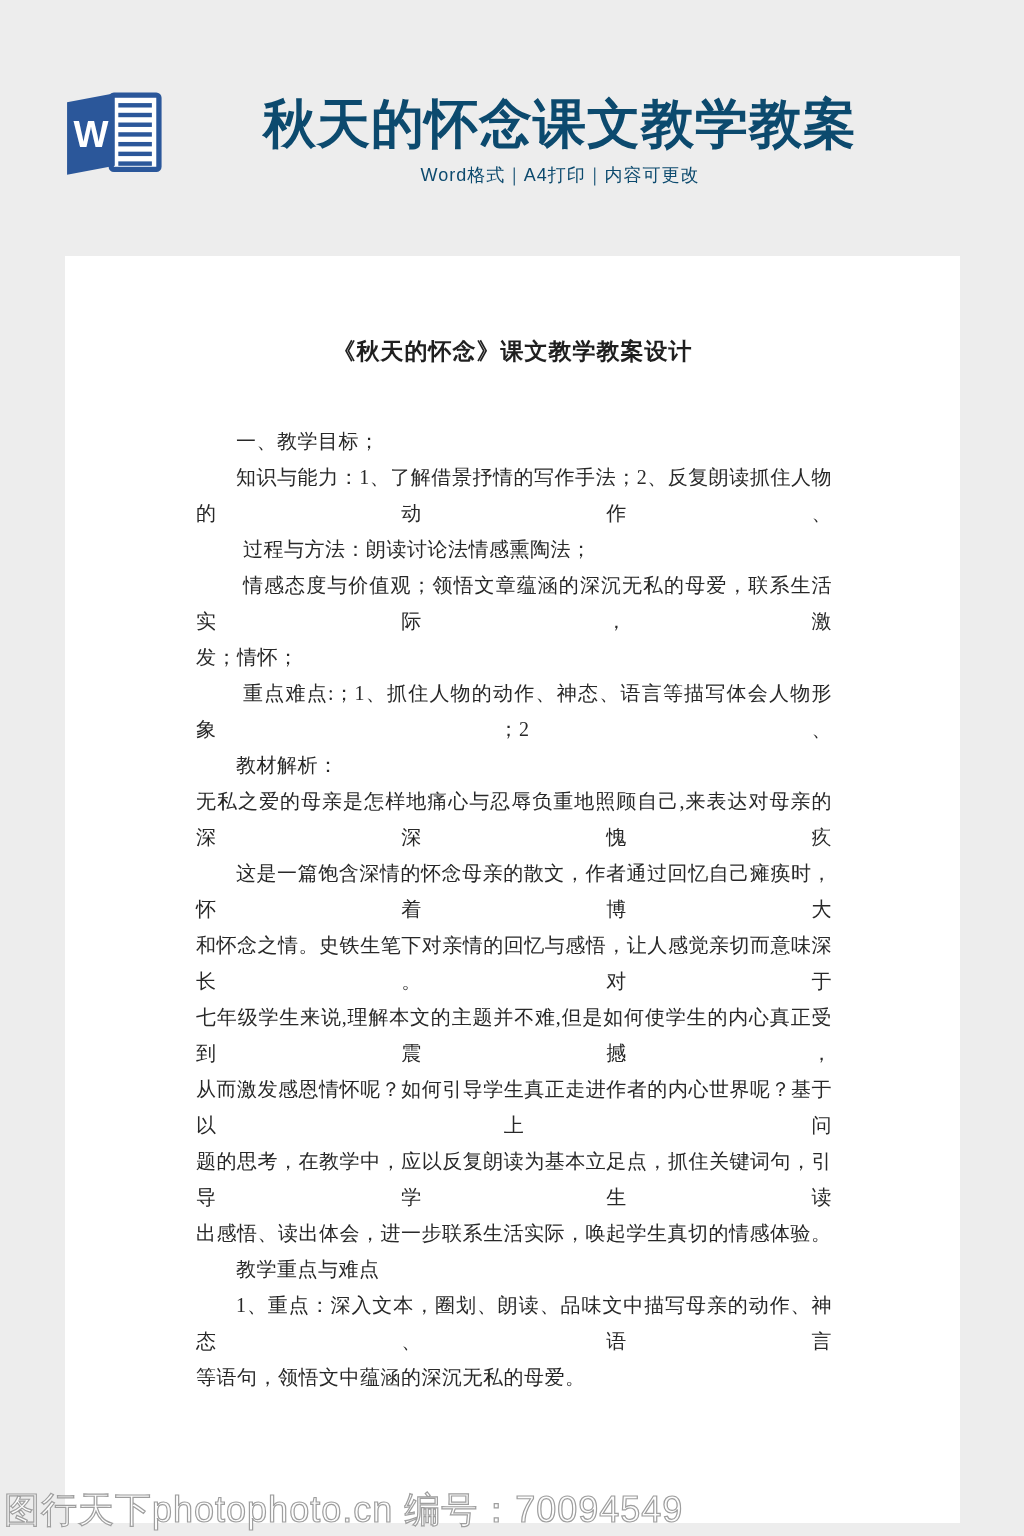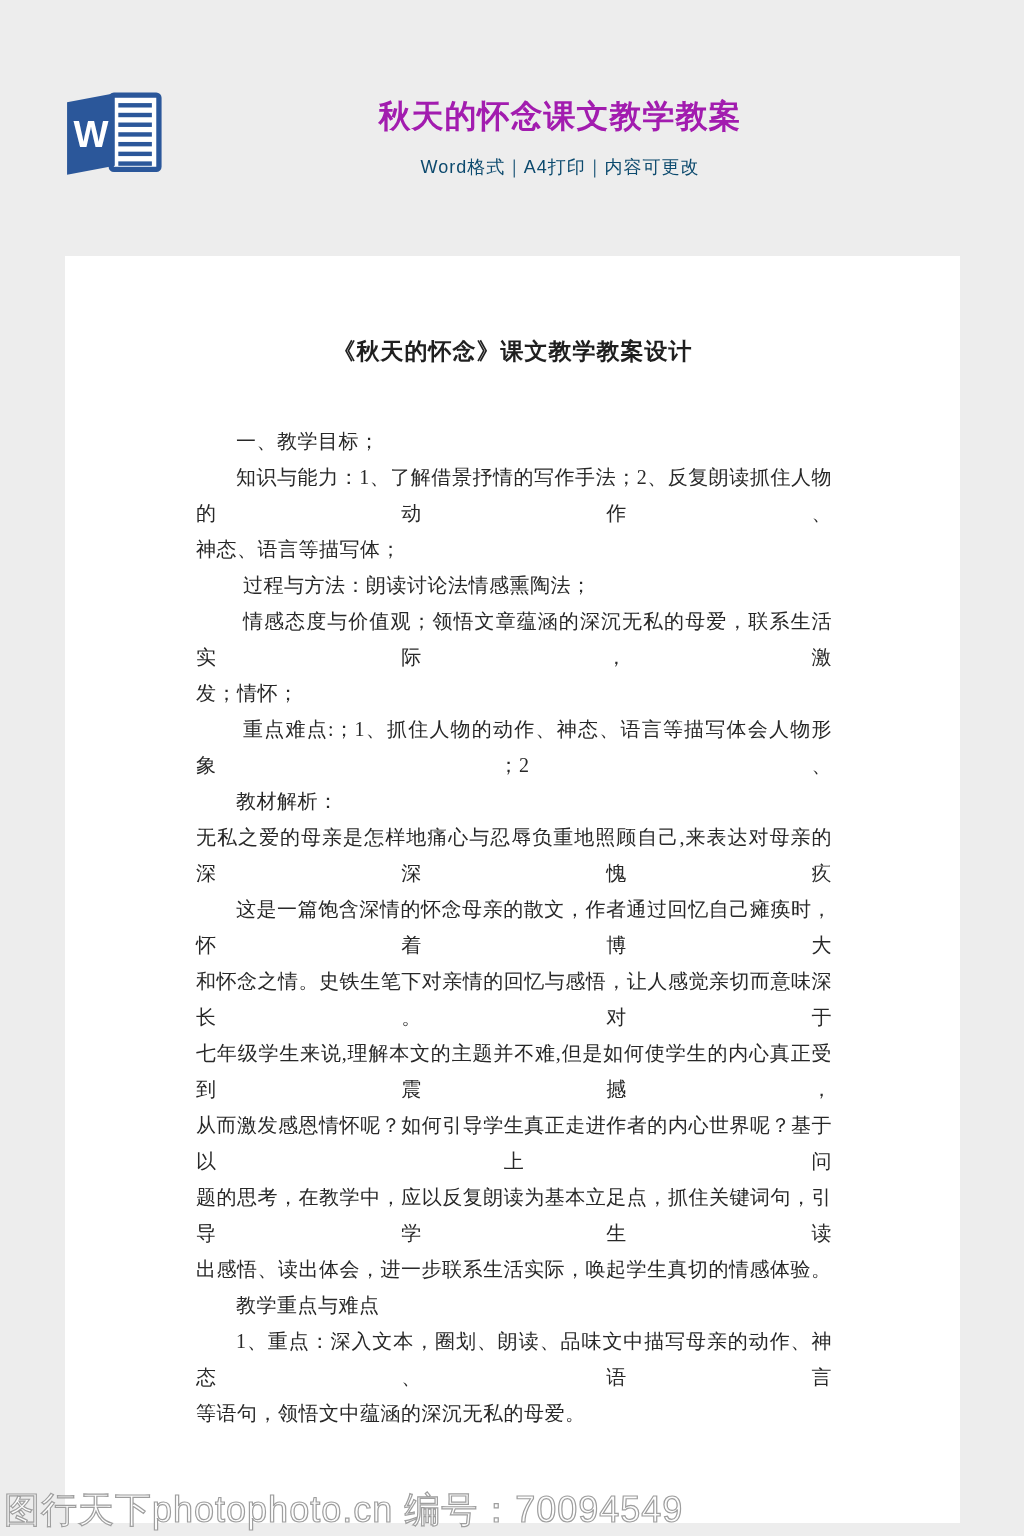--- a/index.html
+++ b/index.html
@@ -28,25 +28,25 @@
     height: 92px;
   }
   .header-text {
     position: absolute;
     left: 150px;
     top: 92px;
     width: 820px;
     text-align: center;
   }
   .header-title {
-    margin: 0;
-    font-size: 32px;
+    margin: 8px;
+    font-size: 53px;
     font-weight: 700;
     letter-spacing: 1px;
-    color: #a21caf;
+    color: #0c4a6e;
     line-height: 48px;
   }
   .header-subtitle {
     margin: 12px 0 0 0;
     font-size: 18px;
     font-weight: 400;
     letter-spacing: 1px;
     color: #0c4a6e;
     line-height: 30px;
   }
@@ -126,21 +126,20 @@
       <h1 class="header-title">秋天的怀念课文教学教案</h1>
       <p class="header-subtitle">Word格式｜A4打印｜内容可更改</p>
     </div>
   </div>
 
   <div class="page">
     <h2 class="doc-title">《秋天的怀念》课文教学教案设计</h2>
     <div class="doc-body" id="doc-body">
         <div class="ln i2">一、教学目标；</div>
         <div class="ln fill i2">知识与能力：1、了解借景抒情的写作手法；2、反复朗读抓住人物的动作、</div>
-        <div class="ln">神态、语言等描写体；</div>
         <div class="ln i25">过程与方法：朗读讨论法情感熏陶法；</div>
         <div class="ln fill i25">情感态度与价值观；领悟文章蕴涵的深沉无私的母爱，联系生活实际，激</div>
         <div class="ln">发；情怀；</div>
         <div class="ln fill i25">重点难点:；1、抓住人物的动作、神态、语言等描写体会人物形象；2、</div>
         <div class="ln i2">教材解析：</div>
         <div class="ln fill">无私之爱的母亲是怎样地痛心与忍辱负重地照顾自己,来表达对母亲的深深愧疚</div>
         <div class="ln fill i2">这是一篇饱含深情的怀念母亲的散文，作者通过回忆自己瘫痪时，怀着博大</div>
         <div class="ln fill">和怀念之情。史铁生笔下对亲情的回忆与感悟，让人感觉亲切而意味深长。对于</div>
         <div class="ln fill">七年级学生来说,理解本文的主题并不难,但是如何使学生的内心真正受到震撼，</div>
         <div class="ln fill">从而激发感恩情怀呢？如何引导学生真正走进作者的内心世界呢？基于以上问</div>

